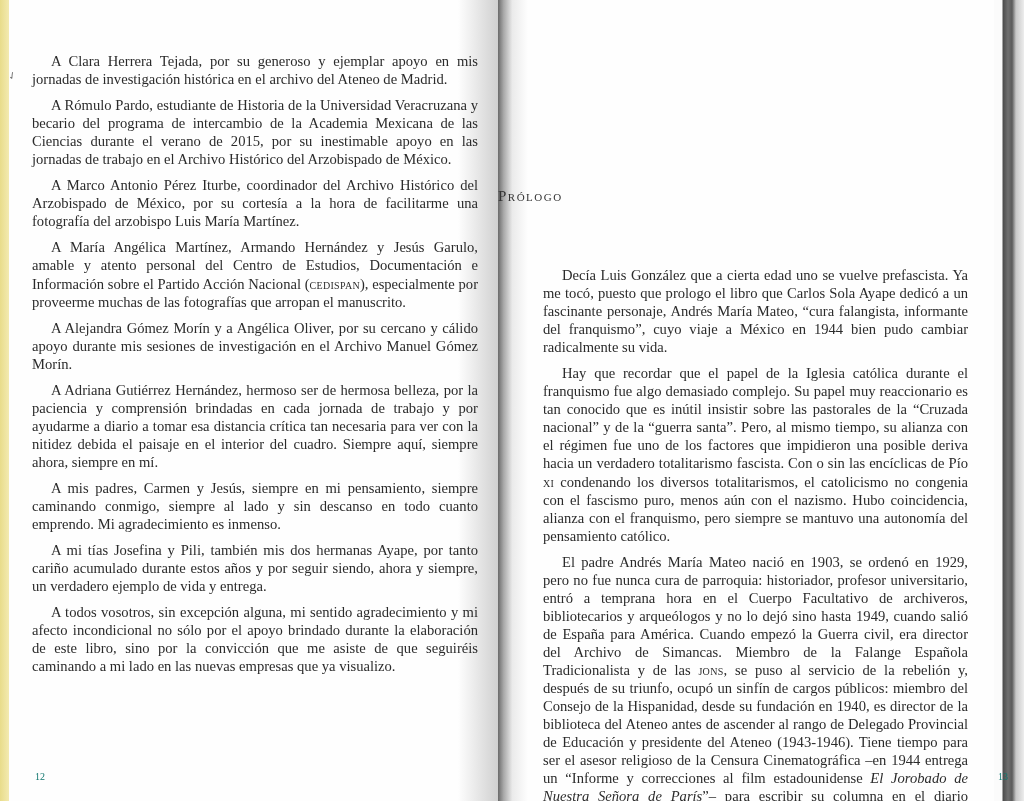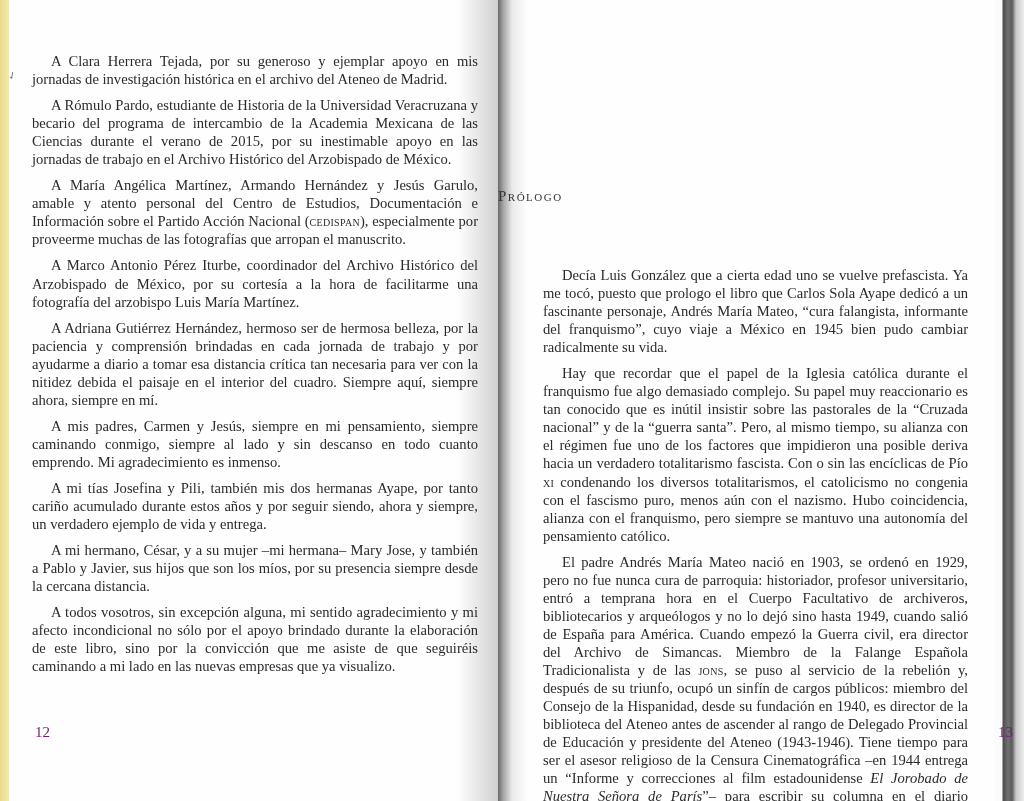--- a/index.html
+++ b/index.html
@@ -44,21 +44,21 @@
   }
   .left-text { left: 24px; top: 44px; width: 462px; }
   .right-text { left: 535px; top: 258px; width: 441px; }
   .text-block p { margin: 8px; text-indent: 19px; }
   .smallcaps { font-variant: small-caps; letter-spacing: 0.3px; }
   .chapter-title {
     position: absolute; left: 498px; width: 496px; top: 188px;
     text-align: left; font-size: 15px; letter-spacing: 1.5px;
     font-variant: small-caps; color: #333;
   }
-  .page-num { position: absolute; top: 724px; font-size: 15px; color: #701a75; }
+  .page-num { position: absolute; top: 771px; font-size: 10px; color: #0f766e; }
   .pn-left { left: 35px; }
   .pn-right { left: 962px; margin-left: 36px; }
   .mark { position: absolute; left: 8px; top: 70px; font-size: 10px; color: #666; transform: rotate(-30deg); }
 </style>
 </head>
 <body>
 
 <div class="spread">
   <div class="edge-left"></div>
 
@@ -69,32 +69,32 @@
     <div class="gutter-shadow-right"></div>
   </div>
   <div class="gutter-line"></div>
   <div class="edge-right"></div>
 
   <span class="mark">✓</span>
 
   <div class="text-block left-text">
     <p>A Clara Herrera Tejada, por su generoso y ejemplar apoyo en mis jornadas de investigación histórica en el archivo del Ateneo de Madrid.</p>
     <p>A Rómulo Pardo, estudiante de Historia de la Universidad Veracruzana y becario del programa de intercambio de la Academia Mexicana de las Ciencias durante el verano de 2015, por su inestimable apoyo en las jornadas de trabajo en el Archivo Histórico del Arzobispado de México.</p>
+    <p>A Marco Antonio Pérez Iturbe, coordinador del Archivo Histórico del Arzobispado de México, por su cortesía a la hora de facilitarme una fotografía del arzobispo Luis María Martínez.</p>
     <p><span>A María Angélica Martínez, Armando Hernández y Jesús Garulo, amable y atento personal del Centro de Estudios, Documentación e Información sobre el Partido Acción Nacional (</span><span class="smallcaps">cedispan</span><span>), especialmente por proveerme muchas de las fotografías que arropan el manuscrito.</span></p>
-    <p>A Marco Antonio Pérez Iturbe, coordinador del Archivo Histórico del Arzobispado de México, por su cortesía a la hora de facilitarme una fotografía del arzobispo Luis María Martínez.</p>
+    <p>A Alejandra Gómez Morín y a Angélica Oliver, por su cercano y cálido apoyo durante mis sesiones de investigación en el Archivo Manuel Gómez Morín.</p>
     <p>A Adriana Gutiérrez Hernández, hermoso ser de hermosa belleza, por la paciencia y comprensión brindadas en cada jornada de trabajo y por ayudarme a diario a tomar esa distancia crítica tan necesaria para ver con la nitidez debida el paisaje en el interior del cuadro. Siempre aquí, siempre ahora, siempre en mí.</p>
     <p>A mis padres, Carmen y Jesús, siempre en mi pensamiento, siempre caminando conmigo, siempre al lado y sin descanso en todo cuanto emprendo. Mi agradecimiento es inmenso.</p>
     <p>A mi tías Josefina y Pili, también mis dos hermanas Ayape, por tanto cariño acumulado durante estos años y por seguir siendo, ahora y siempre, un verdadero ejemplo de vida y entrega.</p>
-    <p>A mi hermano, César, y a su mujer –mi hermana– Mary Jose, y también a Pablo y Javier, sus hijos que son los míos, por su presencia siempre desde la cercana distancia.</p>
     <p>A todos vosotros, sin excepción alguna, mi sentido agradecimiento y mi afecto incondicional no sólo por el apoyo brindado durante la elaboración de este libro, sino por la convicción que me asiste de que seguiréis caminando a mi lado en las nuevas empresas que ya visualizo.</p>
 
   </div>
   <div class="page-num pn-left">12</div>
 
   <div class="chapter-title">Prólogo</div>
 
   <div class="text-block right-text">
-    <p>Decía Luis González que a cierta edad uno se vuelve prefascista. Ya me tocó, puesto que prologo el libro que Carlos Sola Ayape dedicó a un fascinante personaje, Andrés María Mateo, “cura falangista, informante del franquismo”, cuyo viaje a México en 1945 bien pudo cambiar radicalmente su vida.</p>
+    <p>Decía Luis González que a cierta edad uno se vuelve prefascista. Ya me tocó, puesto que prologo el libro que Carlos Sola Ayape dedicó a un fascinante personaje, Andrés María Mateo, “cura falangista, informante del franquismo”, cuyo viaje a México en 1944 bien pudo cambiar radicalmente su vida.</p>
     <p><span>Hay que recordar que el papel de la Iglesia católica durante el franquismo fue algo demasiado complejo. Su papel muy reaccionario es tan conocido que es inútil insistir sobre las pastorales de la “Cruzada nacional” y de la “guerra santa”. Pero, al mismo tiempo, su alianza con el régimen fue uno de los factores que impidieron una posible deriva hacia un verdadero totalitarismo fascista. Con o sin las encíclicas de Pío </span><span class="smallcaps">xi</span><span> condenando los diversos totalitarismos, el catolicismo no congenia con el fascismo puro, menos aún con el nazismo. Hubo coincidencia, alianza con el franquismo, pero siempre se mantuvo una autonomía del pensamiento católico.</span></p>
     <p><span>El padre Andrés María Mateo nació en 1903, se ordenó en 1929, pero no fue nunca cura de parroquia: historiador, profesor universitario, entró a temprana hora en el Cuerpo Facultativo de archiveros, bibliotecarios y arqueólogos y no lo dejó sino hasta 1949, cuando salió de España para América. Cuando empezó la Guerra civil, era director del Archivo de Simancas. Miembro de la Falange Española Tradicionalista y de las </span><span class="smallcaps">jons</span><span>, se puso al servicio de la rebelión y, después de su triunfo, ocupó un sinfín de cargos públicos: miembro del Consejo de la Hispanidad, desde su fundación en 1940, es director de la biblioteca del Ateneo antes de ascender al rango de Delegado Provincial de Educación y presidente del Ateneo (1943-1946). Tiene tiempo para ser el asesor religioso de la Censura Cinematográfica –en 1944 entrega un “Informe y correcciones al film estadounidense </span><em>El Jorobado de Nuestra Señora de París</em><span>”– para escribir su columna en el diario falangista </span><em>Arriba</em><span>, el libro </span><em>Religión y milicia</em><span>, apología de la victoria franquista, dar el curso “Formación Política” en la Universidad de Madrid…</span></p>
   </div>
   <div class="page-num pn-right">13</div>
 </div>
 
 </body></html>

